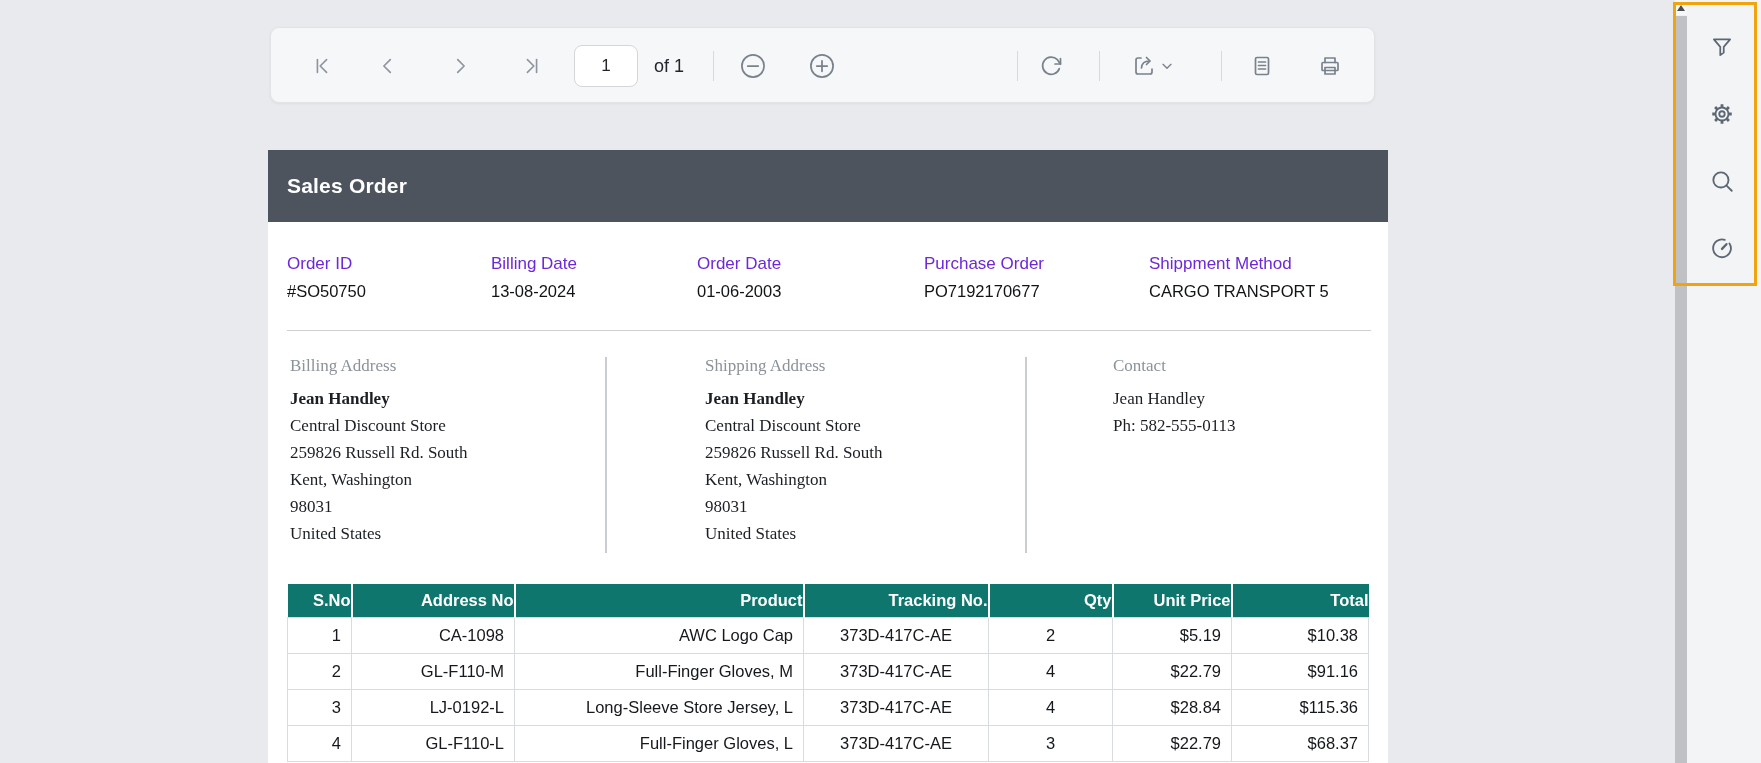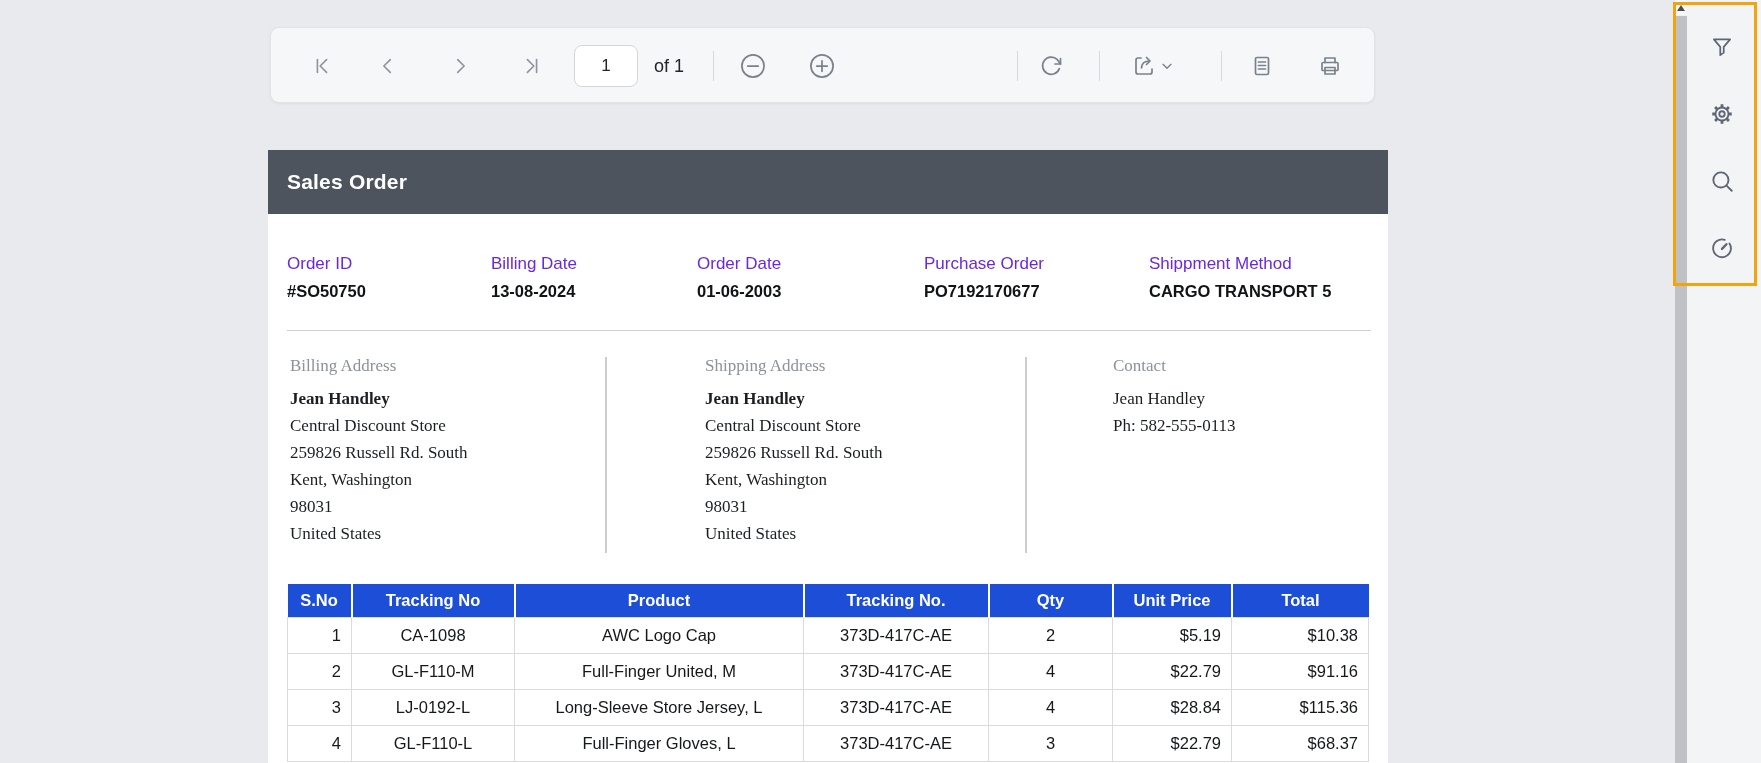--- a/index.html
+++ b/index.html
@@ -43,49 +43,49 @@
   .zoom-box .zval { font-size: 17px; color: #22262b; }
   .zoom-box .chev { color: #4a4f56; display: flex; }
   .export-chev { position: absolute; left: 888px; top: 30px; color: #79828c; cursor: pointer; }
 
   
   .page {
     position: absolute; left: 268px; top: 150px; width: 1120px; height: 613px;
     background: #ffffff;
   }
   .report-titlebar {
-    position: absolute; left: 0; top: 0; width: 1120px; height: 64px;
+    position: absolute; left: 0; top: 0; width: 1120px; height: 72px;
     background: #4d545d; display: flex; align-items: center; padding-left: 19px;
   }
   .report-titlebar h1 { color: #ffffff; font-size: 21px; font-weight: bold; letter-spacing: 0.2px; }
   .info-label { position: absolute; top: 104px; font-size: 17px; color: #6d28d9; }
-  .info-value { position: absolute; top: 132px; font-size: 16.5px; font-weight: bold; color: #111417; }
+  .info-value { position: absolute; top: 132px; font-size: 16.5px; font-weight: normal; color: #111417; }
   .c0 { left: 19px; } .c1 { left: 223px; } .c2 { left: 429px; } .c3 { left: 656px; } .c4 { left: 881px; }
   .info-rule { position: absolute; left: 19px; top: 180px; width: 1084px; border-top: 1px solid #ccd0d4; }
 
   .addr { position: absolute; top: 206px; font-family: Liberation Serif, serif; }
   .addr .lbl { font-size: 17px; color: #8b9299; margin-bottom: 9px; }
   .addr .line { font-size: 17px; color: #1b1f24; line-height: 27px; }
   .addr .name { font-weight: bold; }
   .addr-billing { left: 22px; } .addr-shipping { left: 437px; } .addr-contact { left: 845px; }
   .addr-divider { position: absolute; top: 207px; width: 2px; height: 196px; background: #c9cdd1; }
   .div1 { left: 337px; } .div2 { left: 757px; }
 
   
   table.order { position: absolute; left: 19px; top: 434px; width: 1081px; border-collapse: collapse; table-layout: fixed; }
   table.order th {
-    background: #1d4ed8; color: #fff; font-size: 16.5px; font-weight: bold;
-    height: 33px; text-align: center; border-right: 2px solid #ffffff; padding: 0 12px;
+    background: #0f766e; color: #fff; font-size: 16.5px; font-weight: bold;
+    height: 33px; text-align: right; border-right: 2px solid #ffffff; padding: 0 0;
   }
   table.order th:last-child { border-right: none; margin-left: 40px; }
   table.order td {
     height: 36px; font-size: 16.5px; color: #15181c; background: #fff;
     border: 1px solid #d8dcdf; padding: 0 10px; white-space: nowrap; overflow: hidden;
   }
-  td.al-r { text-align: right; } td.al-c { text-align: center; } td.al-l { text-align: center; margin-top: 27px; }
+  td.al-r { text-align: right; } td.al-c { text-align: center; } td.al-l { text-align: right; margin-top: 27px; }
   td.pr-lg { padding-right: 14px; }
 
   
   .v-scrollbar { position: absolute; left: 1675px; top: 0; width: 12px; height: 763px; background: #f0f1f3; }
   .v-scrollbar .up-btn { position: absolute; left: 0; top: 0; width: 12px; height: 15px; background: #f6f7f8; display: flex; align-items: center; justify-content: center; cursor: pointer; }
   .v-scrollbar .up-btn .tri { width: 0; height: 0; border-left: 4px solid transparent; border-right: 4px solid transparent; border-bottom: 6px solid #4d4d4d; }
   .v-scrollbar .thumb { position: absolute; left: 0; top: 16px; width: 12px; height: 747px; background: #bfc1c5; cursor: pointer; }
   .side-panel { position: absolute; left: 1687px; top: 0; width: 74px; height: 763px; background: #f3f4f6; }
   .side-icon { position: absolute; left: 1709px; width: 26px; height: 26px; color: #5d6773; display: flex; align-items: center; justify-content: center; cursor: pointer; background: transparent; border: none; }
   .si-0 { top: 34px; } .si-1 { top: 101px; } .si-2 { top: 168px; } .si-3 { top: 235px; }
@@ -256,42 +256,42 @@
         <col style="width:163px">
         <col style="width:289px">
         <col style="width:185px">
         <col style="width:124px">
         <col style="width:119px">
         <col style="width:137px">
     </colgroup>
     <thead>
       <tr>
         <th>S.No</th>
-        <th>Tracking No</th>
+        <th>Address No</th>
         <th>Product</th>
         <th>Tracking No.</th>
         <th>Qty</th>
         <th>Unit Price</th>
         <th>Total</th>
       </tr>
     </thead>
     <tbody>
       <tr>
         <td class="al-r pr-lg">1</td>
         <td class="al-l">CA-1098</td>
         <td class="al-l">AWC Logo Cap</td>
         <td class="al-c">373D-417C-AE</td>
         <td class="al-c">2</td>
         <td class="al-r pr-lg">$5.19</td>
         <td class="al-r">$10.38</td>
       </tr>
       <tr>
         <td class="al-r pr-lg">2</td>
         <td class="al-l">GL-F110-M</td>
-        <td class="al-l">Full-Finger United, M</td>
+        <td class="al-l">Full-Finger Gloves, M</td>
         <td class="al-c">373D-417C-AE</td>
         <td class="al-c">4</td>
         <td class="al-r pr-lg">$22.79</td>
         <td class="al-r">$91.16</td>
       </tr>
       <tr>
         <td class="al-r pr-lg">3</td>
         <td class="al-l">LJ-0192-L</td>
         <td class="al-l">Long-Sleeve Store Jersey, L</td>
         <td class="al-c">373D-417C-AE</td>

